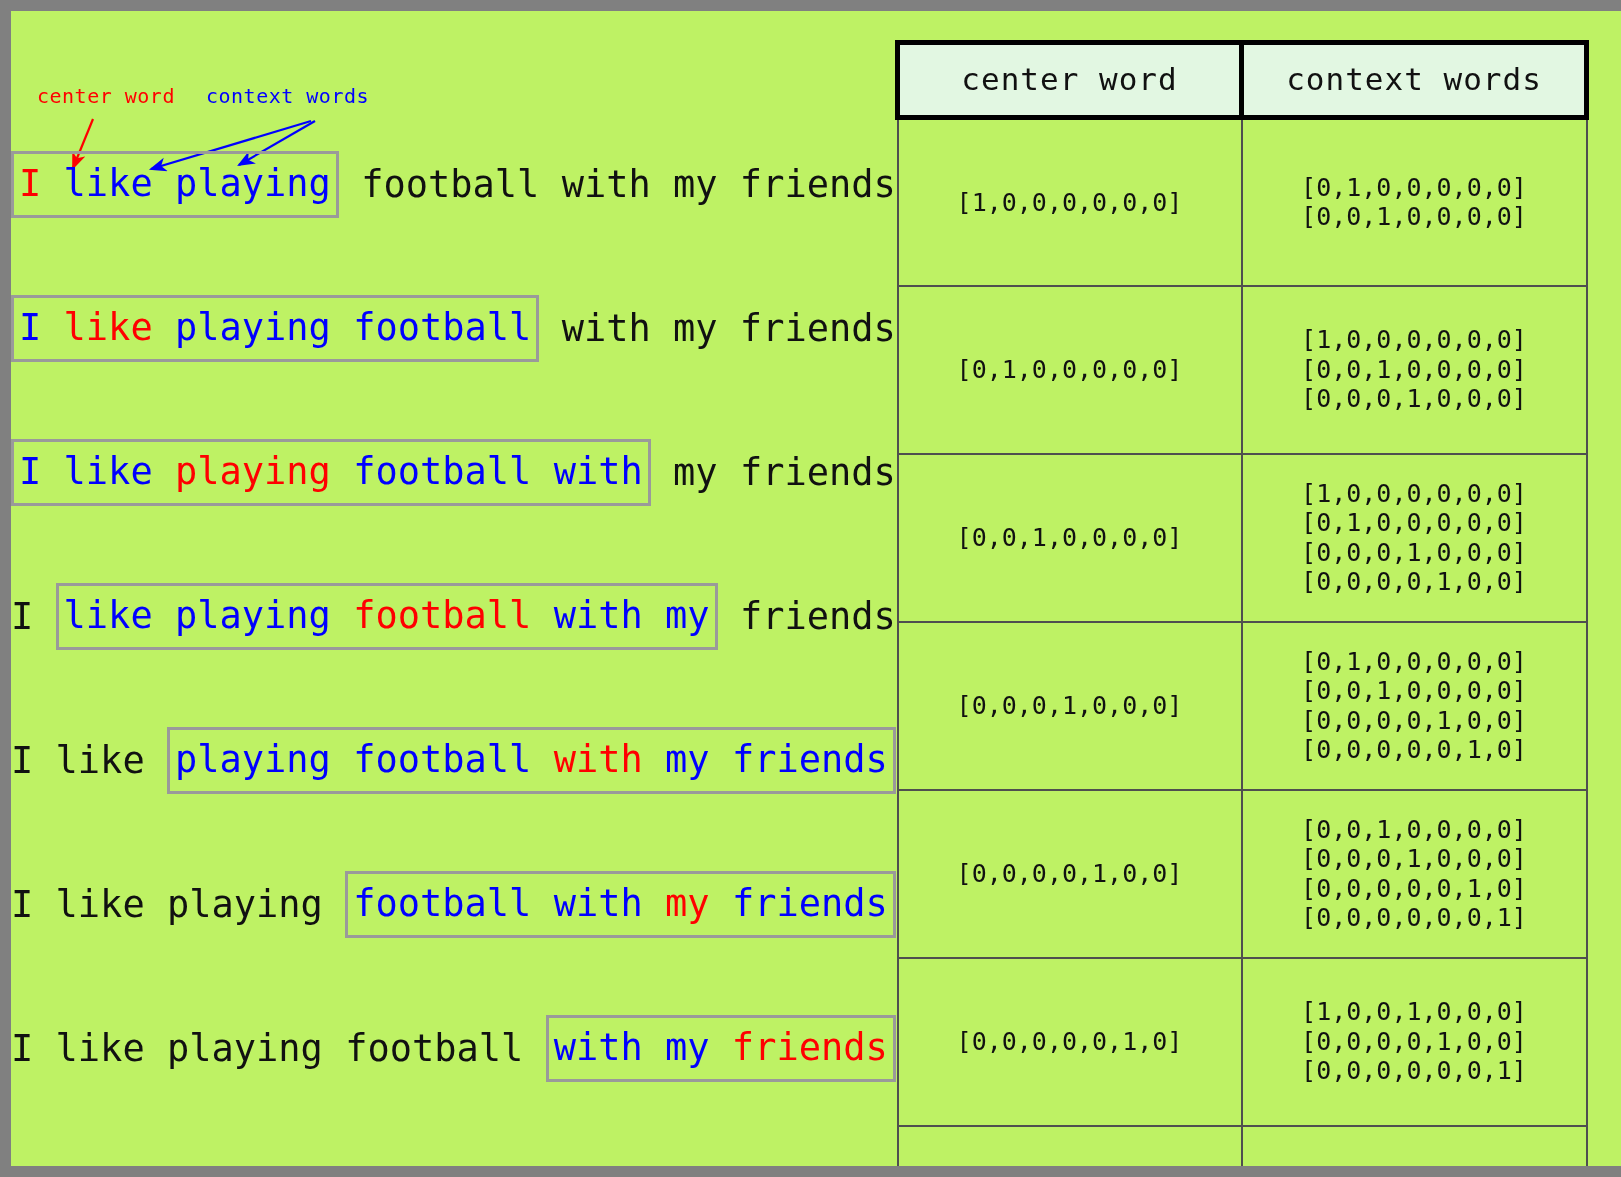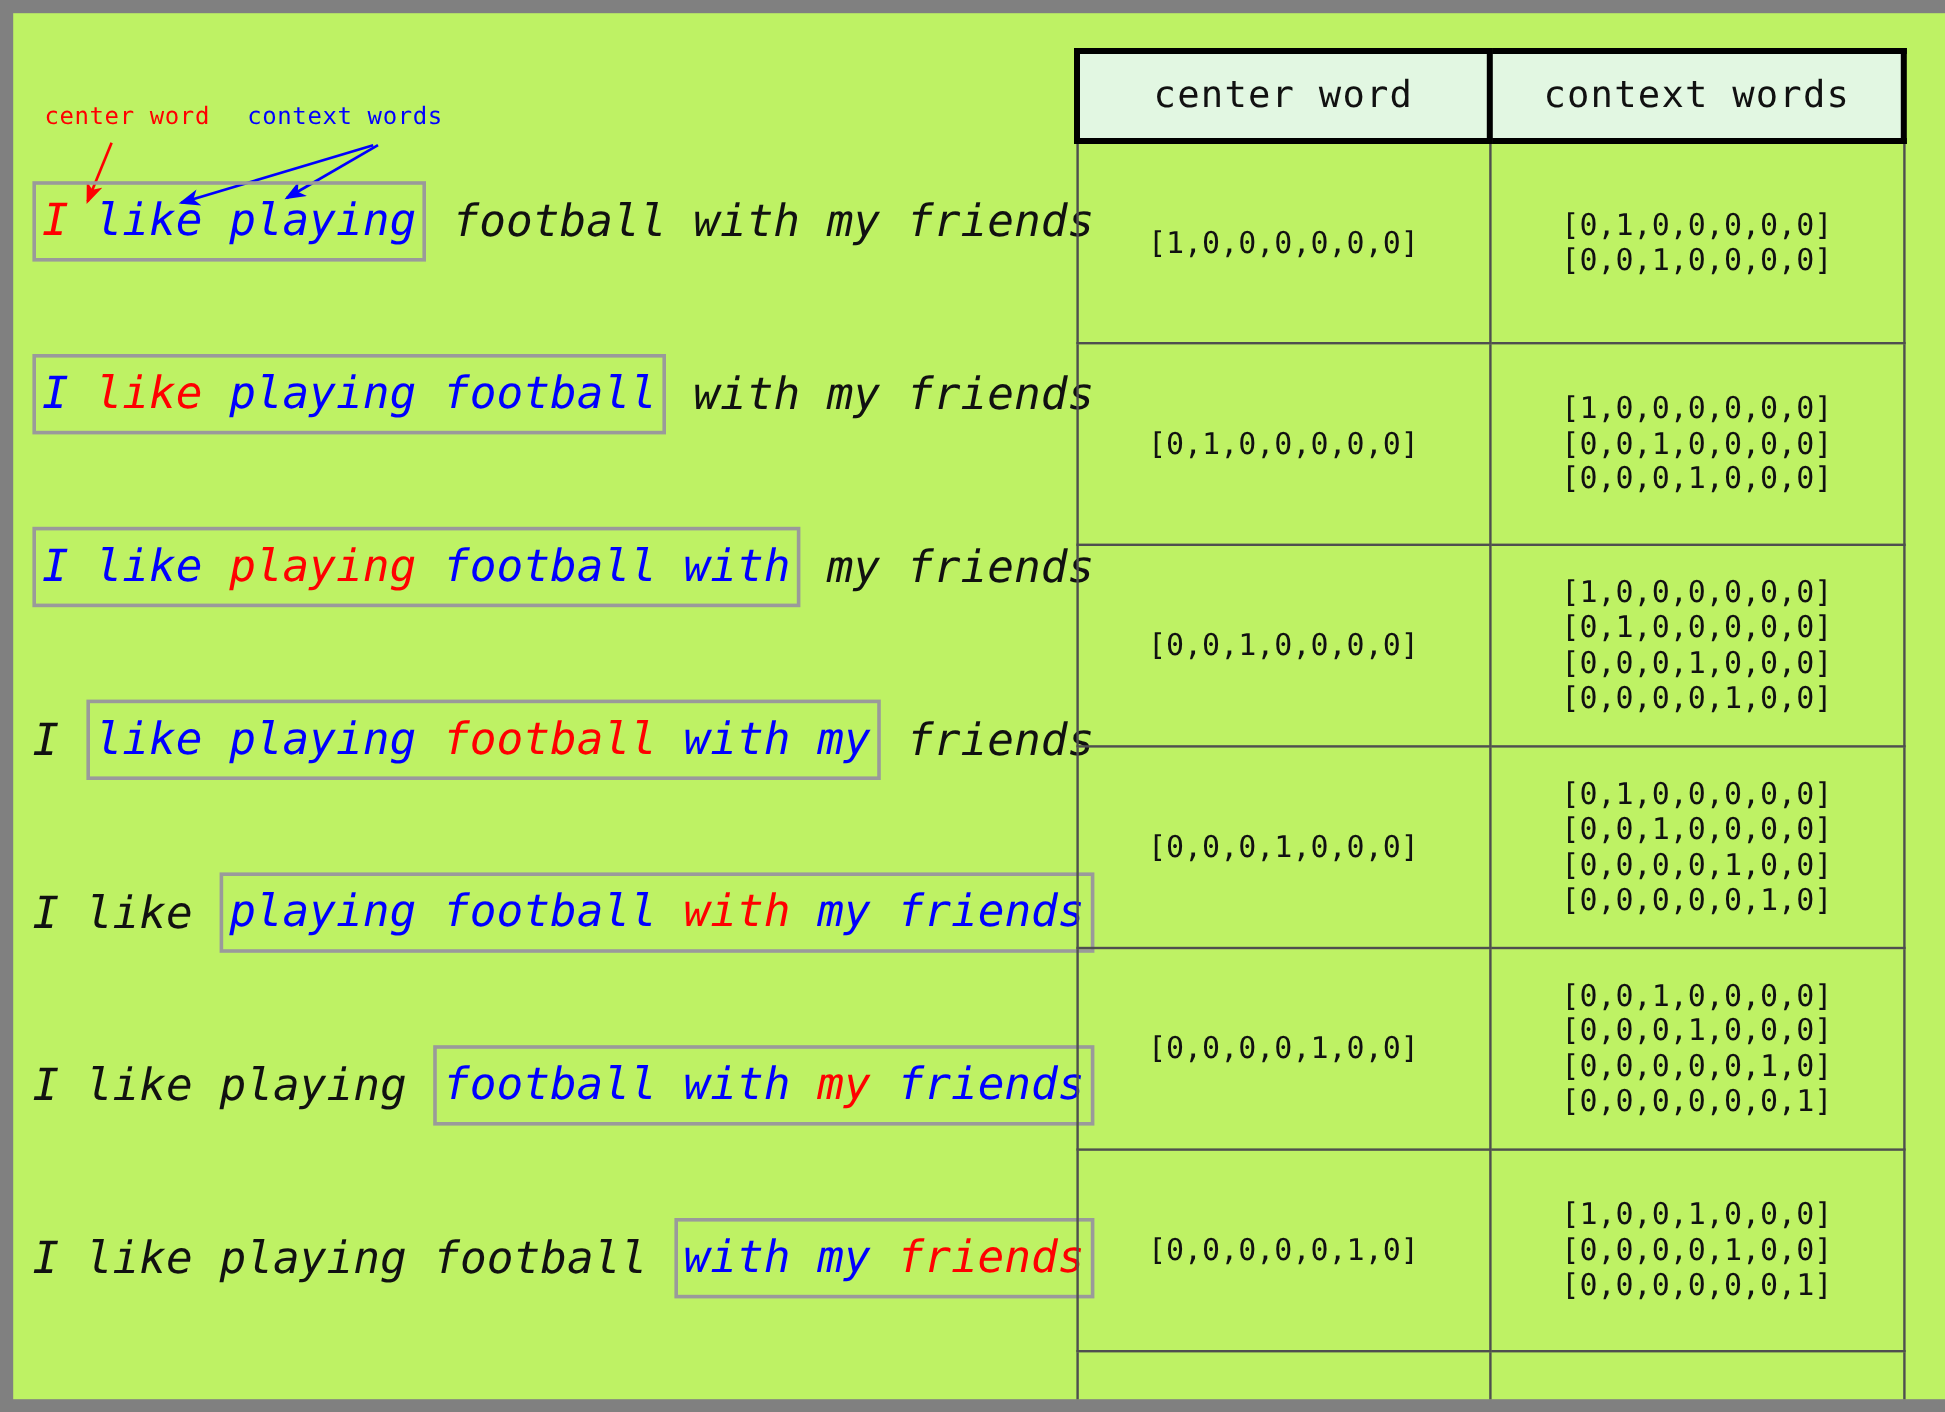--- a/index.html
+++ b/index.html
@@ -46,29 +46,28 @@
     position: absolute;
     font-size: 20px;
     letter-spacing: 0.5px;
     white-space: nowrap;
   }
   #anno-center-word { left: 26px; top: 73px; color: #ff0000; }
   #anno-context-words { left: 195px; top: 73px; color: #0000ff; }
 
   .sent-row {
     position: absolute;
-    left: 16px;
+    left: 0;
     height: 58px;
     display: flex;
     align-items: center;
     white-space: pre;
     font-size: 37px;
     line-height: 1;
     color: #111111;
-    font-style: italic;
   }
   .sent-inner {
     display: flex;
     align-items: center;
     white-space: pre;
   }
   .pre, .post {
     padding: 0;
   }
   .boxed {

